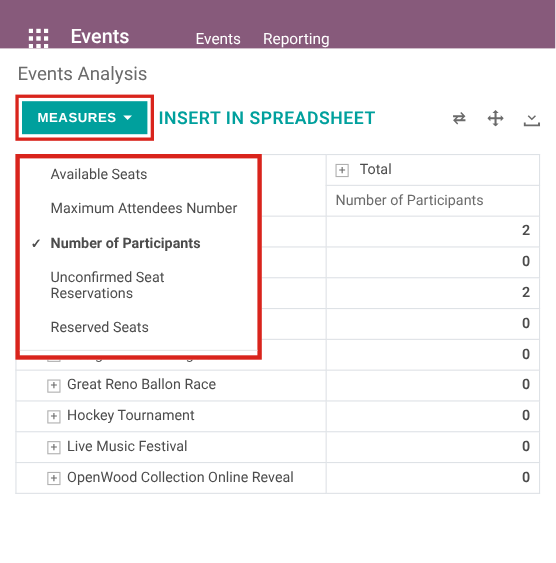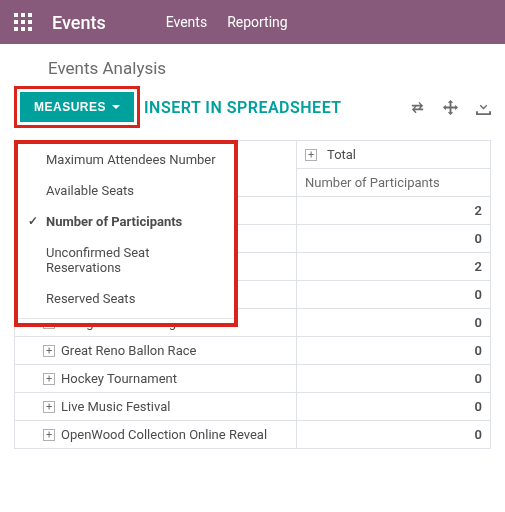--- a/index.html
+++ b/index.html
@@ -1,23 +1,23 @@
 <!DOCTYPE html>
 <html><head>
 <meta charset="utf-8">
 <style>
 * { margin: 0; padding: 0; box-sizing: border-box; }
 body { font-family: -apple-system, BlinkMacSystemFont, "Segoe UI", Roboto, sans-serif; font-size: 13px; color: #4c4c4c; background: #fff; width: 505px; }
-.topbar { background: #875a7b; color: #fff; display: flex; align-items: center; height: 44px; padding: 0 14px; }
+.topbar { background: #875a7b; color: #fff; display: flex; align-items: flex-end; height: 44px; padding: 0 26px; }
 .apps-icon { width: 18px; height: 18px; margin-right: 20px; }
 .apps-icon svg { width: 100%; height: 100%; }
 .brand { font-size: 18px; font-weight: 500; margin-right: 60px; }
 .nav { display: flex; gap: 20px; font-size: 14px; }
 .nav-item { cursor: pointer; }
-.subhead { padding: 14px 16px 8px 16px; font-size: 17px; color: #6b6b6b; margin-left: 32px; }
+.subhead { padding: 14px 16px 8px 16px; font-size: 17px; color: #6b6b6b; }
 .toolbar { display: flex; align-items: center; padding: 0 14px 12px 14px; position: relative; }
 .measures-wrap { border: 3px solid #d9241c; padding: 3px; display: inline-block; }
 .measures-btn { background: #00a09d; color: #fff; border: none; padding: 8px 14px; font-size: 12px; font-weight: 600; letter-spacing: 0.5px; display: flex; align-items: center; gap: 6px; cursor: pointer; }
 .caret-down { width: 0; height: 0; border-left: 4px solid transparent; border-right: 4px solid transparent; border-top: 4px solid #fff; }
 .insert-link { color: #00a09d; font-size: 16px; font-weight: 600; letter-spacing: 0.5px; cursor: pointer; margin-left: 4px; }
 .toolbar-icons { margin-left: auto; display: flex; gap: 18px; color: #6b6b6b; }
 .toolbar-icons svg { width: 15px; height: 15px; cursor: pointer; }
 .content-area { position: relative; padding: 0 14px; }
 .dropdown-box { position: absolute; top: 0; left: 14px; width: 224px; background: #fff; border: 4px solid #d9241c; z-index: 10; }
 .dd-item { padding: 8px 10px 8px 28px; font-size: 13px; color: #4c4c4c; cursor: pointer; position: relative; }
@@ -78,22 +78,22 @@
       </svg>
     <svg viewBox="0 0 16 16">
         <path d="M8 0v8L5 5 4 6l4 4 4-4-1-1-3 3V0zM2 12v2h12v-2h2v4H0v-4z" fill="#6b6b6b"></path>
       </svg>
   </div>
 </div>
 
 <div class="content-area">
 
   <div class="dropdown-box">
+    <div class="dd-item">Available Seats</div>
     <div class="dd-item">Maximum Attendees Number</div>
-    <div class="dd-item">Available Seats</div>
     <div class="dd-item selected">Number of Participants</div>
     <div class="dd-item">Unconfirmed Seat Reservations</div>
     <div class="dd-item">Reserved Seats</div>
     <div class="dd-sep"></div>
   </div>
 
   <table>
     <thead>
       <tr>
         <th class="first-col" rowspan="2"></th>

